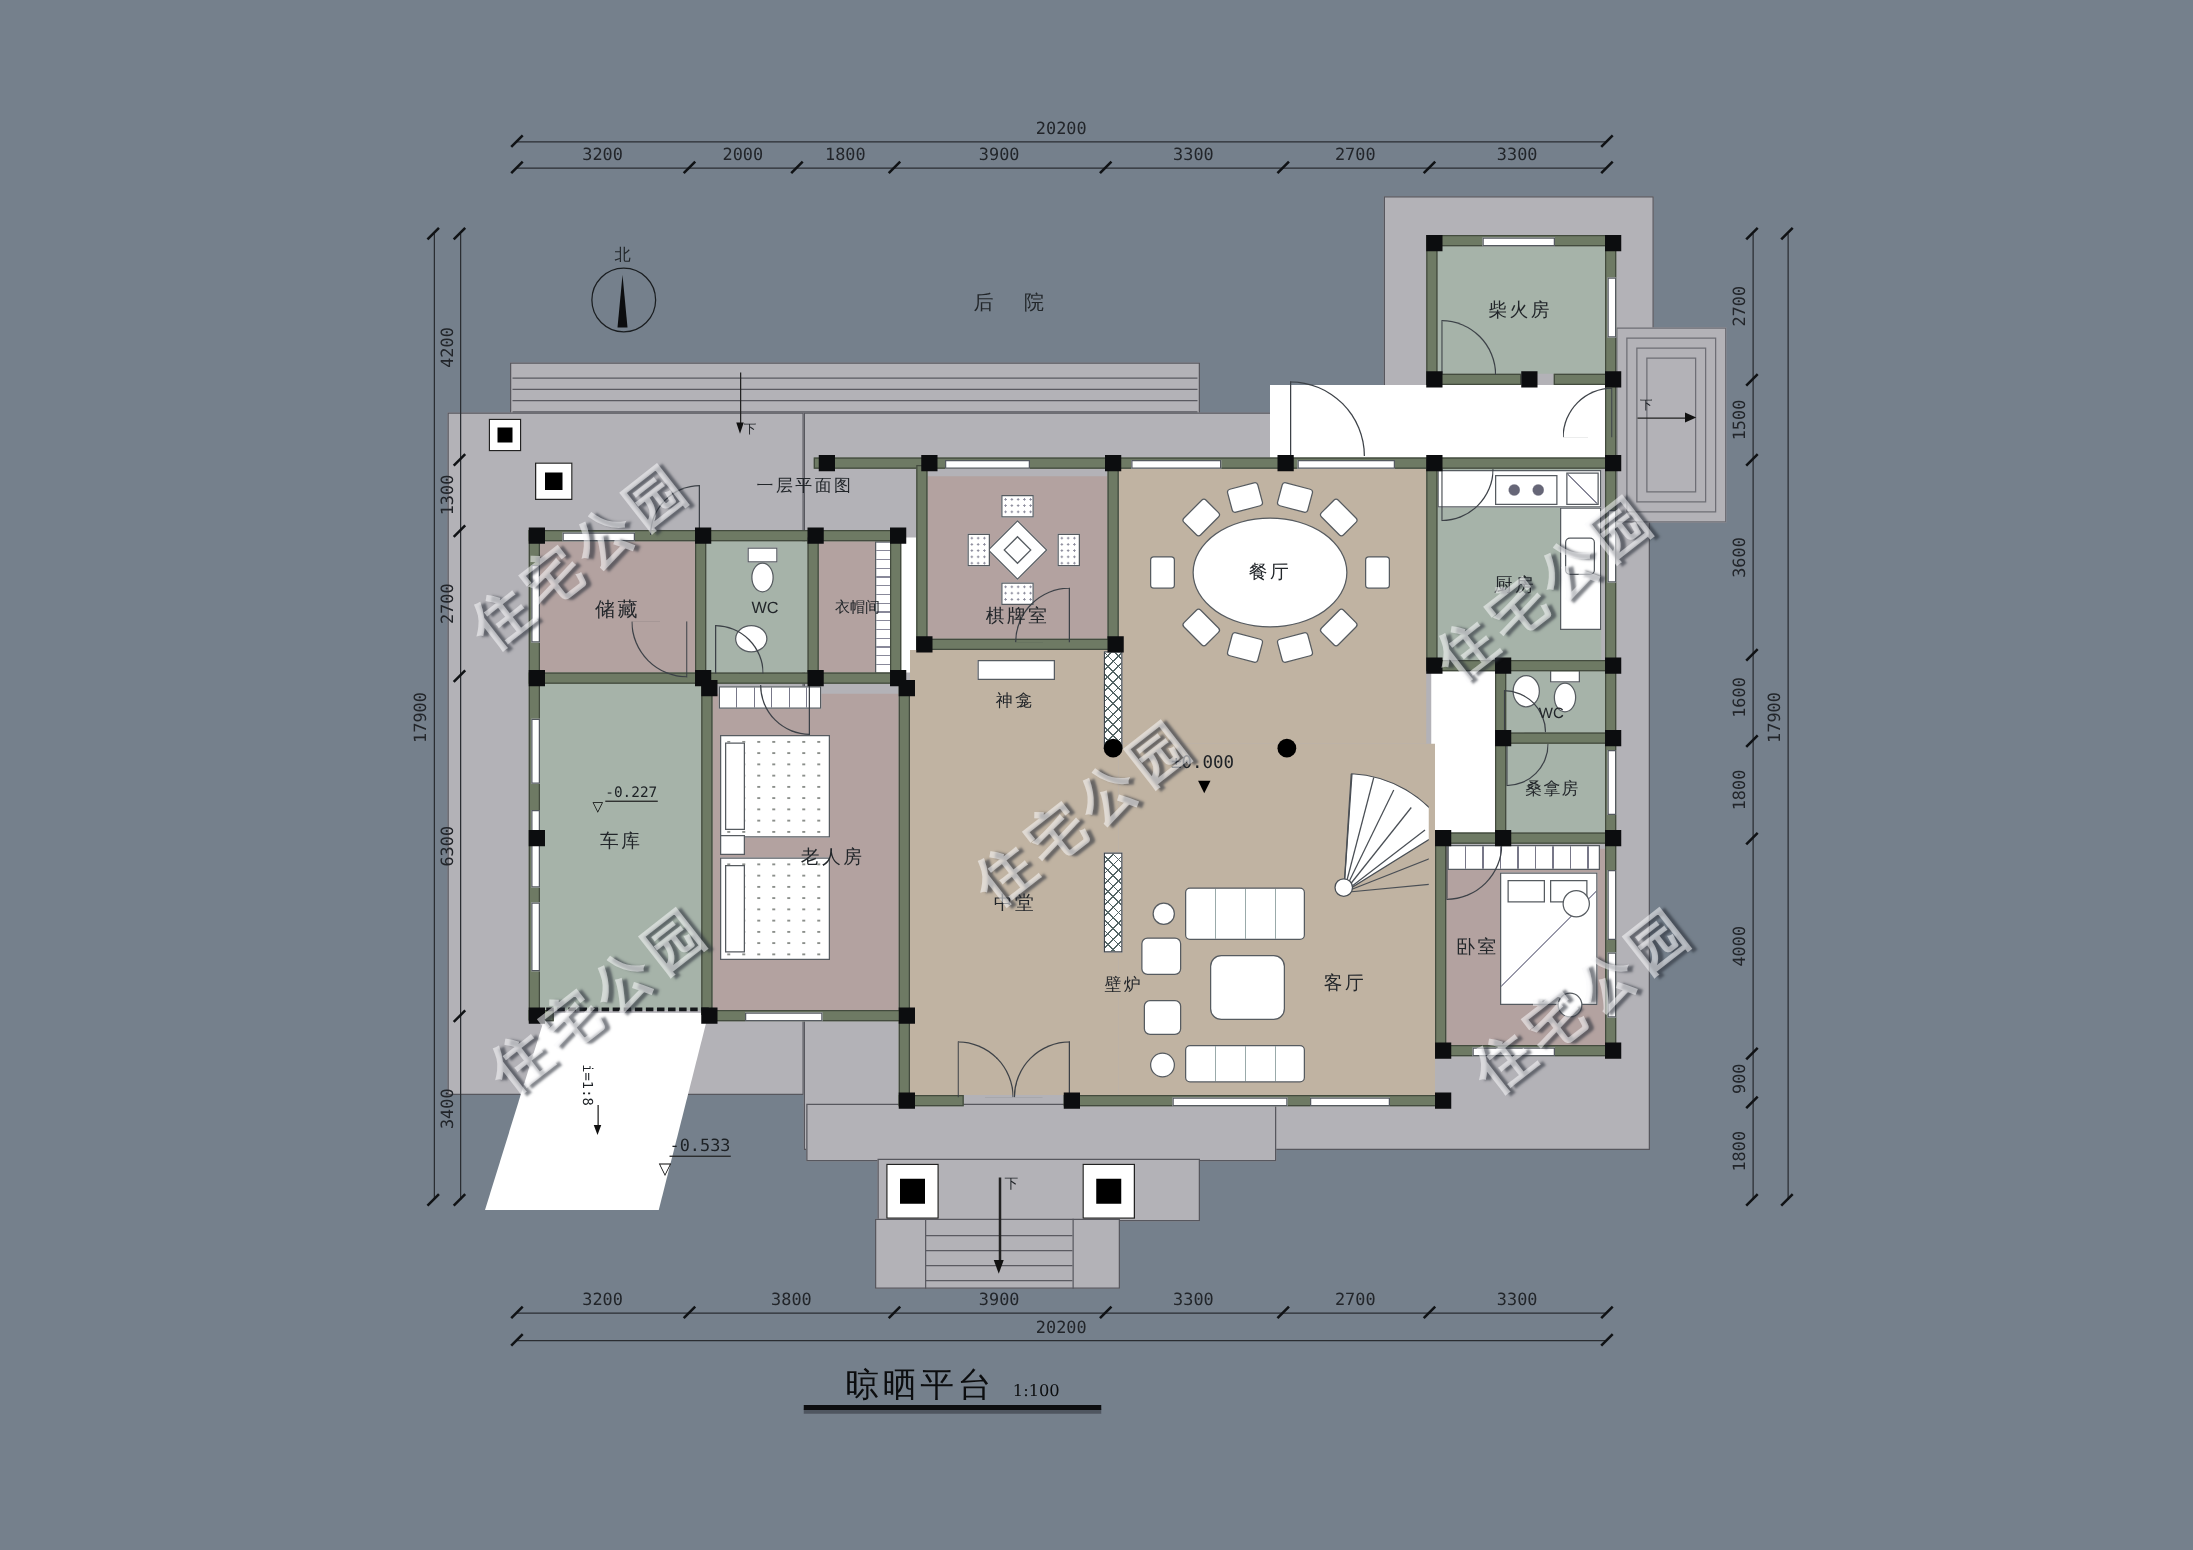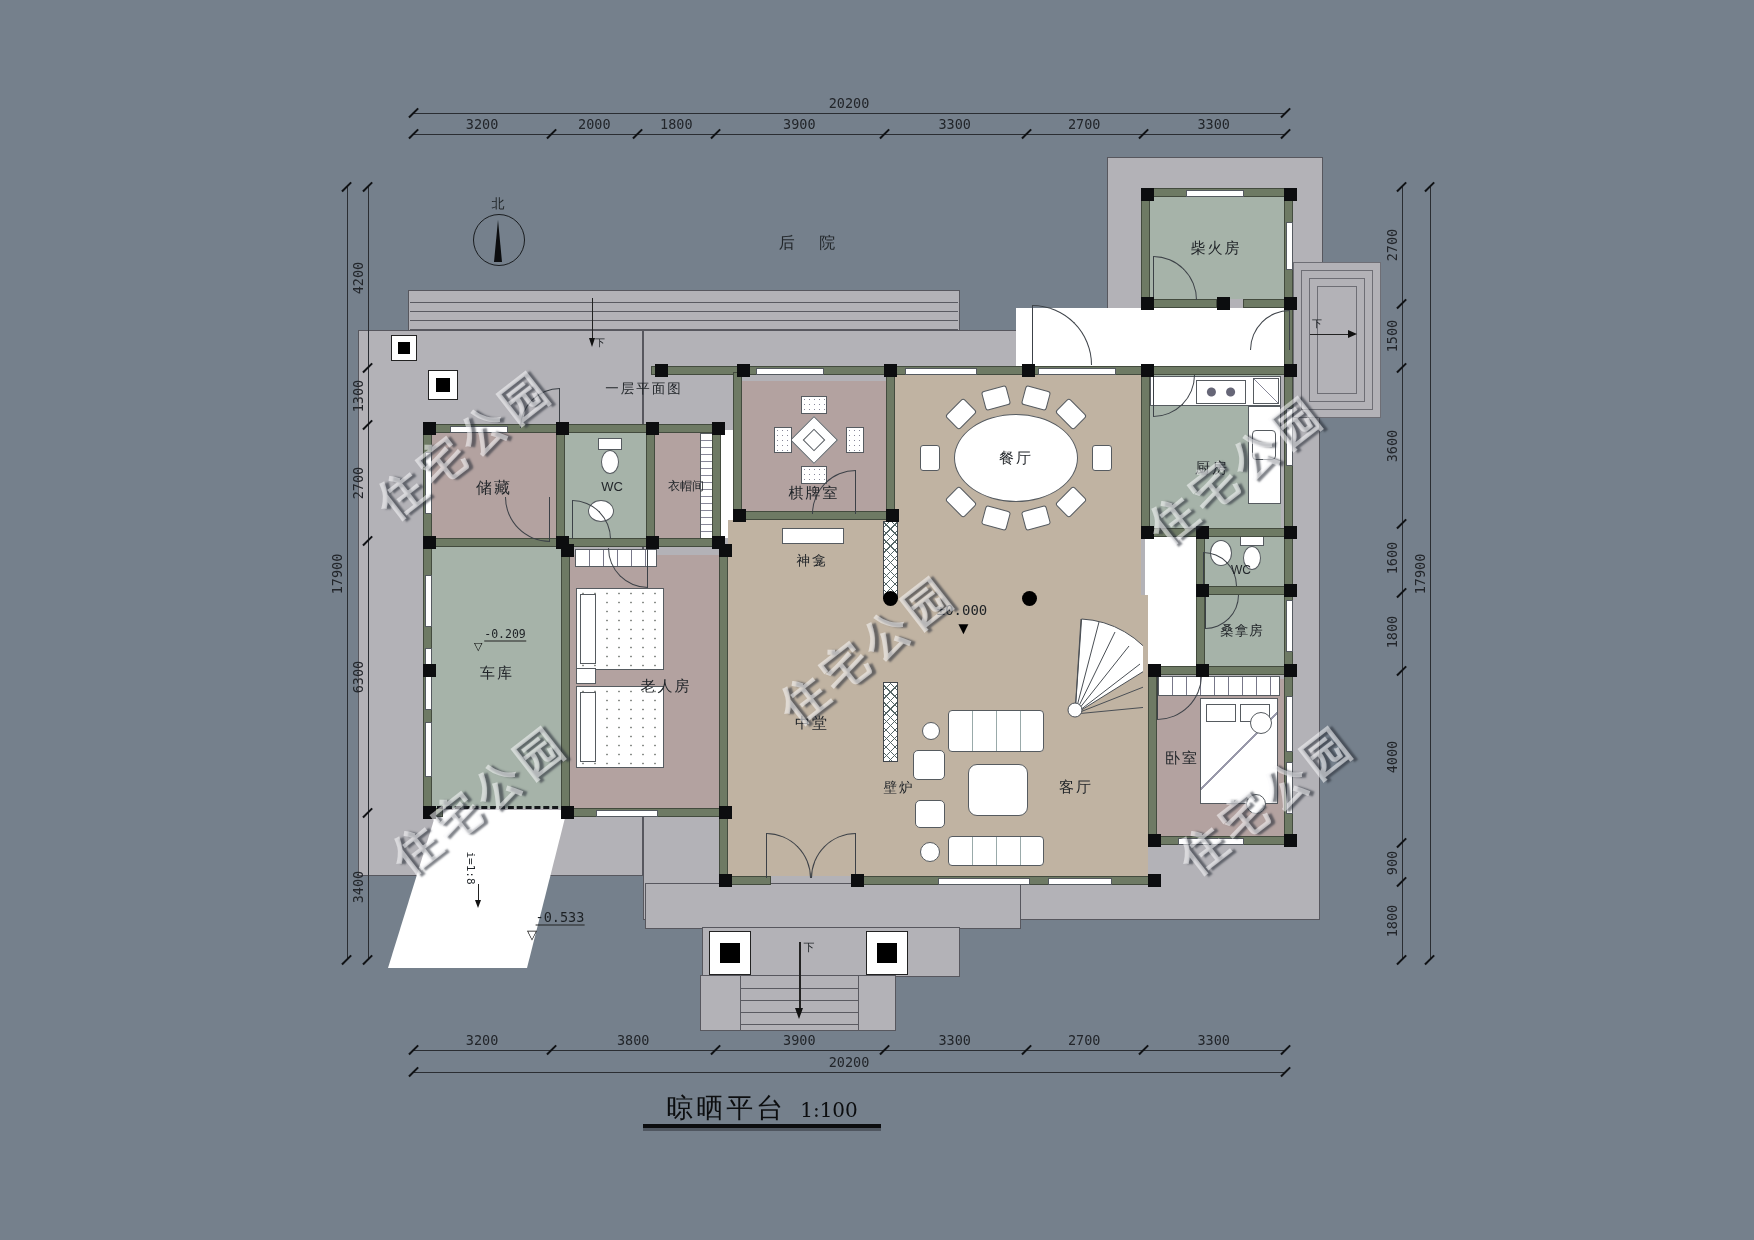--- a/index.html
+++ b/index.html
@@ -41,21 +41,21 @@
   .dseg{position:relative;display:inline-block;height:100%;vertical-align:top}
   .dseg>span{position:absolute;bottom:2px;left:0;right:0;text-align:center;font-size:13.5px}
   .vseg{position:relative;width:100%}
   .vseg>span{position:absolute;top:50%;left:-31px;width:62px;text-align:center;font-size:13.5px;
       transform:translateY(-50%) rotate(-90deg)}
   .tickh{position:absolute;bottom:-1px;width:13px;height:1.8px;background:#101215;transform:rotate(-45deg);z-index:21}
   .tickv{position:absolute;right:-6px;width:13px;height:1.8px;background:#101215;transform:rotate(-45deg);z-index:21}
   #title{position:absolute;left:762px;top:1108px;transform:translate(-50%,-50%);z-index:40;
       white-space:nowrap;color:#0c0d0f}
   #title .t1{font-size:27px;letter-spacing:3px}
-  #title .t2{font-size:20px;font-family:"DejaVu Serif",serif;margin-left:14px}
+  #title .t2{font-size:13px;font-family:"DejaVu Serif",serif;margin-left:14px}
   #titlebar{position:absolute;left:643px;top:1124px;width:238px;height:4px;background:#0c0d0f;z-index:40;
       box-shadow:0 3px 0 rgba(70,75,85,.8)}
   .steps{z-index:4;background:transparent}
   svg{position:absolute;z-index:5}
 </style>
 </head>
 <body>
 
 <div id="plan">
 
@@ -155,21 +155,21 @@
   <div class="rl" style="left:812px;top:723px">中堂</div>
   <div class="rl" style="left:899px;top:788px;font-size:13.5px">壁炉</div>
   <div class="rl" style="left:666px;top:686px">老人房</div>
   <div class="rl" style="left:497px;top:673px">车库</div>
   <div class="rl" style="left:494px;top:488px;font-size:16px">储藏</div>
   <div class="rl" style="left:612px;top:486px;font-size:13px;letter-spacing:0">WC</div>
   <div class="rl" style="left:686px;top:486px;font-size:12px;letter-spacing:0">衣帽间</div>
 
   <div class="lv" style="left:962px;top:610px;font-size:14px">±0.000</div>
   <div class="tri" style="left:955px;top:620px;font-size:17px">▼</div>
-  <div class="lv" style="left:505px;top:634px;font-size:11.5px;border-bottom:1px solid #222">-0.209</div>
+  <div class="lv" style="left:505px;top:634px;font-size:11.5px;border-bottom:1px solid #222">-0.227</div>
   <div class="tri" style="left:474px;top:641px;font-size:11px">▽</div>
   <div class="lv" style="left:560px;top:917px;font-size:13.5px;border-bottom:1px solid #222">-0.533</div>
   <div class="tri" style="left:527px;top:928px;font-size:13px">▽</div>
 
   <div class="lv" style="left:470px;top:868px;font-size:11px;transform:translate(-50%,-50%) rotate(90deg)">i=1:8</div>
   <div class="lv" style="left:809px;top:947px;font-size:11px">下</div>
   <div class="lv" style="left:600px;top:343px;font-size:10px">下</div>
   <div class="lv" style="left:1317px;top:324px;font-size:10px">下</div>
 
   <div id="title">

